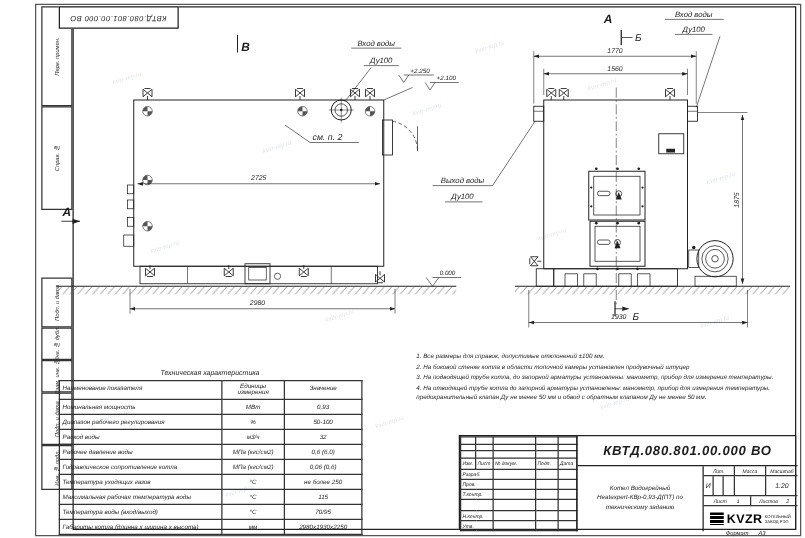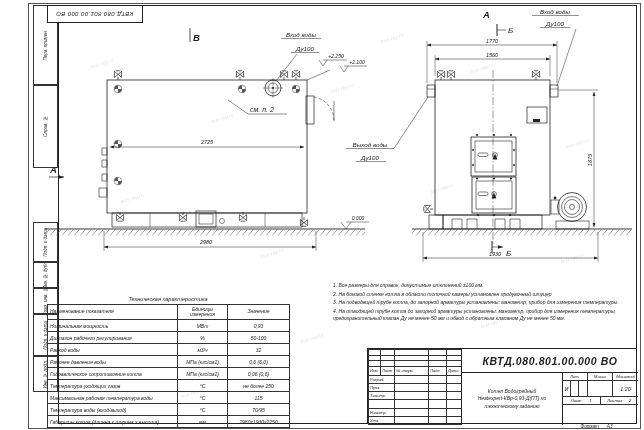--- a/index.html
+++ b/index.html
@@ -532,20 +532,28 @@
           <div class="sheetrow">
             <div>
                 <span>Лист</span>
                 <span>1</span>
               </div>
             <div>
                 <span>Листов</span>
                 <span>2</span>
               </div>
           </div>
+          <div class="logorow">
+            <span class="logo-mark"></span>
+            <span class="logo-kvzr">KVZR</span>
+            <span class="logo-cap">
+              <span>КОТЕЛЬНЫЙ</span><br>
+              <span>ЗАВОД РЭП</span>
+            </span>
+          </div>
         </div>
       </div>
     </div>
   </div>
 
   <div class="fmt">
     <span>Формат</span><span>А3</span>
   </div>
 
 </div>

